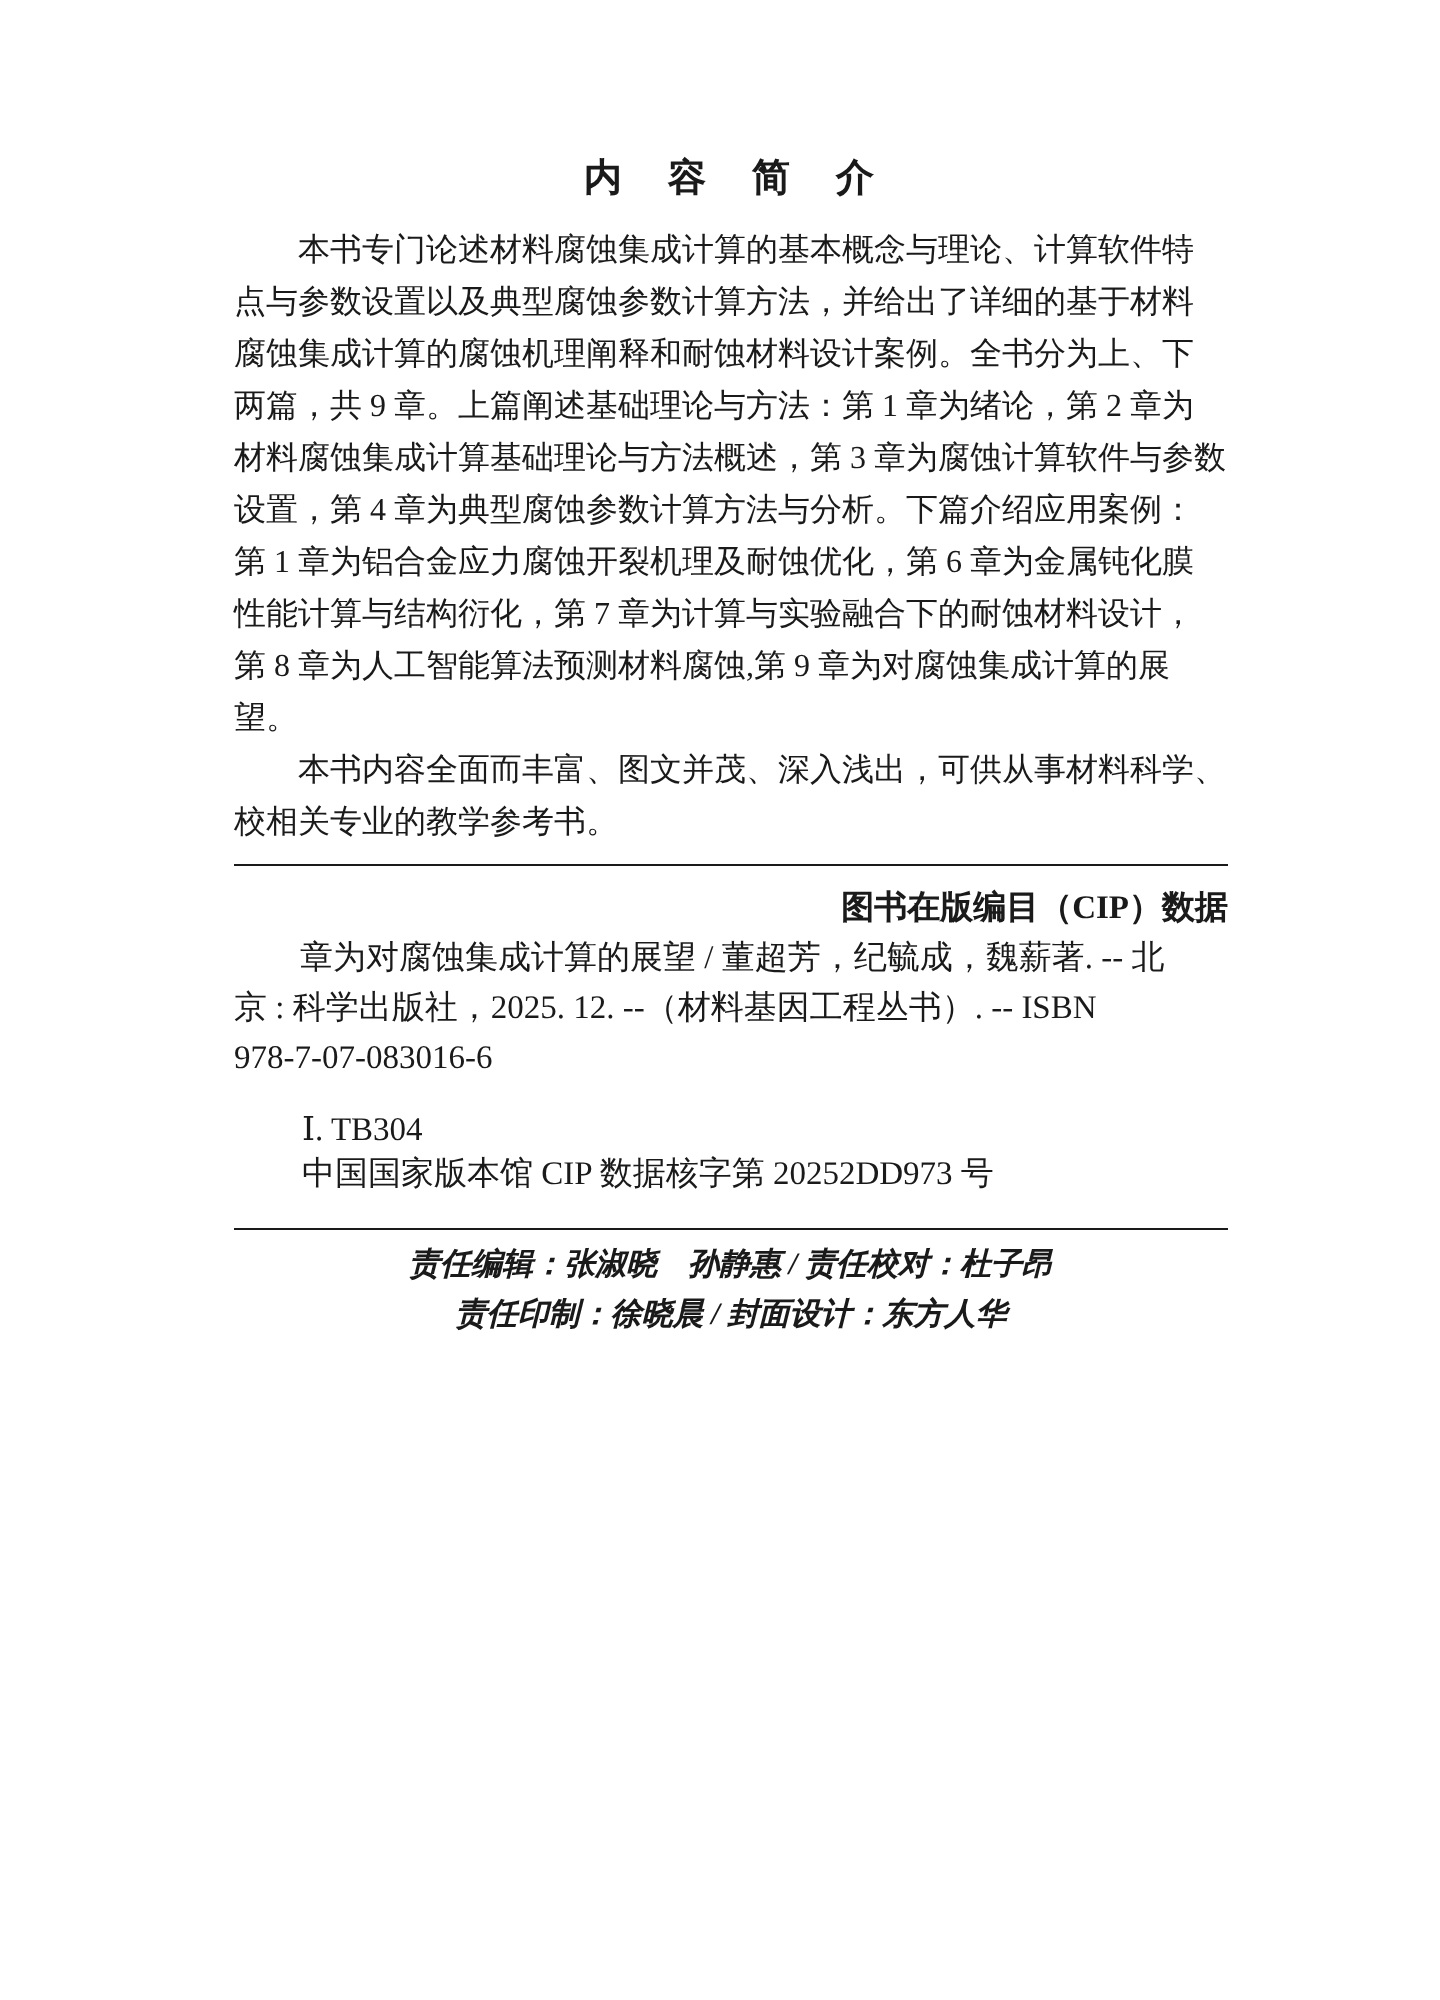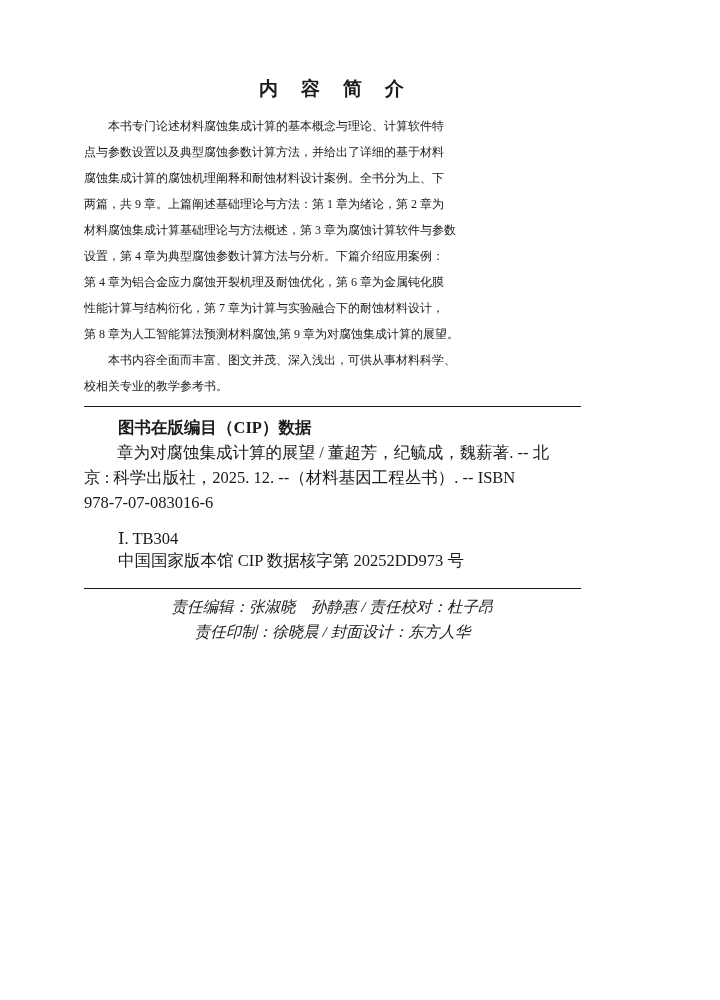--- a/index.html
+++ b/index.html
@@ -7,84 +7,85 @@
     position:relative;
     width:720px;height:1000px;
     margin:0 auto;
     background:#ffffff;
     overflow:hidden;
     font-family:"Liberation Serif","DejaVu Serif",serif;
     color:#1a1a1a;
   }
   .column{
     position:absolute;
-    left:84px;
+    left:117px;
     top:0;
     width:497px;
   }
   .doc-title{
     margin-top:76px;
     text-align:center;
     font-size:19px;
     font-weight:bold;
     letter-spacing:2px;
   }
   .intro{
     margin-top:11px;
-    font-size:12px;
+    font-size:16px;
     line-height:26px;
     text-align:left;
   }
   .intro div.indent{ text-indent:2em; }
   .rule{
     border:none;
     border-top:1.6px solid #1a1a1a;
     margin:7px 0 0 0;
   }
   .cip{
     font-size:16.5px;
     line-height:25px;
     padding:8px 0 9px 0;
   }
   .cip-heading{
     font-weight:bold;
     padding-left:34px;
+    text-align:right;
   }
   .cip-entry div.indent{ text-indent:2em; }
   .cip-class, .cip-record{
     padding-left:34px;
     line-height:22px;
   }
   .cip-class{ margin-top:13px; }
   .credits{
     text-align:center;
     font-size:15.5px;
     line-height:25px;
     font-style:italic;
-    font-weight:normal;
+    font-weight:bold;
     margin-top:5px;
   }
 </style>
 </head>
 <body>
 
 <div class="page">
   <div class="column">
 
     <div class="doc-title">内　容　简　介</div>
 
     <div class="intro">
       <div>
           <div class="indent">本书专门论述材料腐蚀集成计算的基本概念与理论、计算软件特</div>
           <div>点与参数设置以及典型腐蚀参数计算方法，并给出了详细的基于材料</div>
           <div>腐蚀集成计算的腐蚀机理阐释和耐蚀材料设计案例。全书分为上、下</div>
           <div>两篇，共 9 章。上篇阐述基础理论与方法：第 1 章为绪论，第 2 章为</div>
           <div>材料腐蚀集成计算基础理论与方法概述，第 3 章为腐蚀计算软件与参数</div>
           <div>设置，第 4 章为典型腐蚀参数计算方法与分析。下篇介绍应用案例：</div>
-          <div>第 4 章为铝合金应力腐蚀开裂机理及耐蚀优化，第 6 章为金属钝化膜</div>
+          <div>第 1 章为铝合金应力腐蚀开裂机理及耐蚀优化，第 6 章为金属钝化膜</div>
           <div>性能计算与结构衍化，第 7 章为计算与实验融合下的耐蚀材料设计，</div>
           <div>第 8 章为人工智能算法预测材料腐蚀,第 9 章为对腐蚀集成计算的展望。</div>
         </div>
       <div>
           <div class="indent">本书内容全面而丰富、图文并茂、深入浅出，可供从事材料科学、</div>
           <div>校相关专业的教学参考书。</div>
         </div>
     </div>
 
     <hr class="rule">

